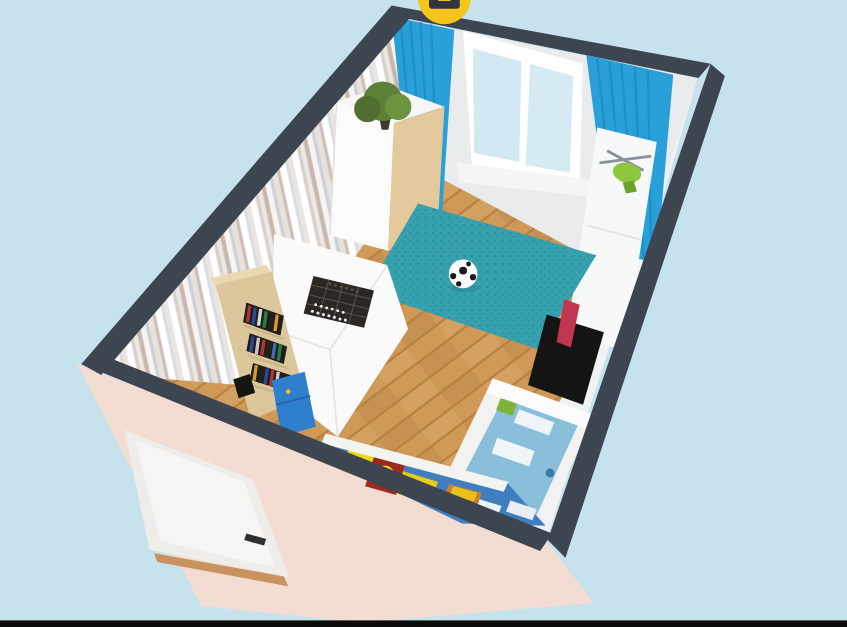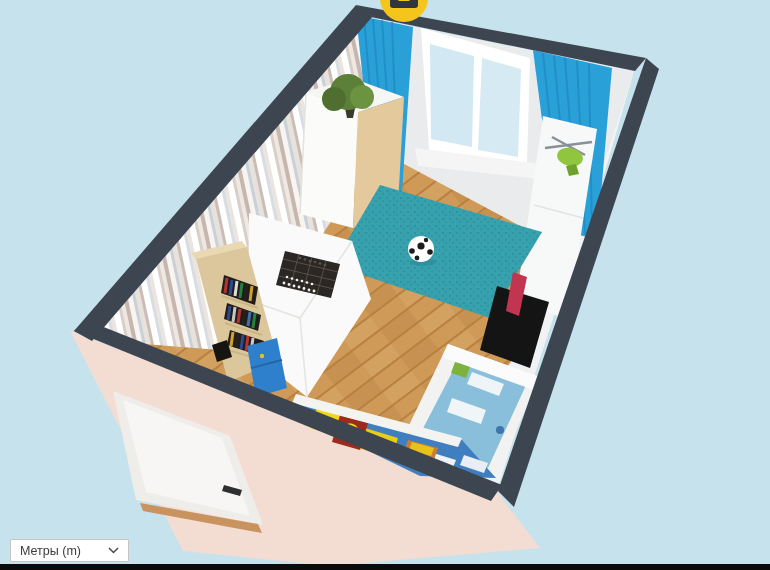--- a/index.html
+++ b/index.html
@@ -249,22 +249,16 @@
     <polygon points="646,58 659,69 514,507 498,491" fill="#3d4551"></polygon>
   </g>
 
   <g>
     <circle cx="404" cy="-2" r="24" fill="#f5c51c"></circle>
     <rect x="390" y="-9" width="28" height="17" rx="3" fill="#30363d"></rect>
     <rect x="398" y="-2" width="12" height="3" rx="1.5" fill="#f5c51c"></rect>
   </g>
 </svg>
 
-<div id="units-select">
-  <span class="val">Метры (m)</span>
-  <svg width="11" height="7" viewBox="0 0 11 7">
-    <polyline points="1,1 5.5,5.5 10,1" fill="none" stroke="#4a4a4a" stroke-width="1.5"></polyline>
-  </svg>
+
+<div id="bottom-bar" style="background: rgb(11, 11, 11);"></div>
+
 </div>
 
-<div id="bottom-bar" style="background: rgb(11, 11, 11);"></div>
-
-</div>
-
 </body></html>

